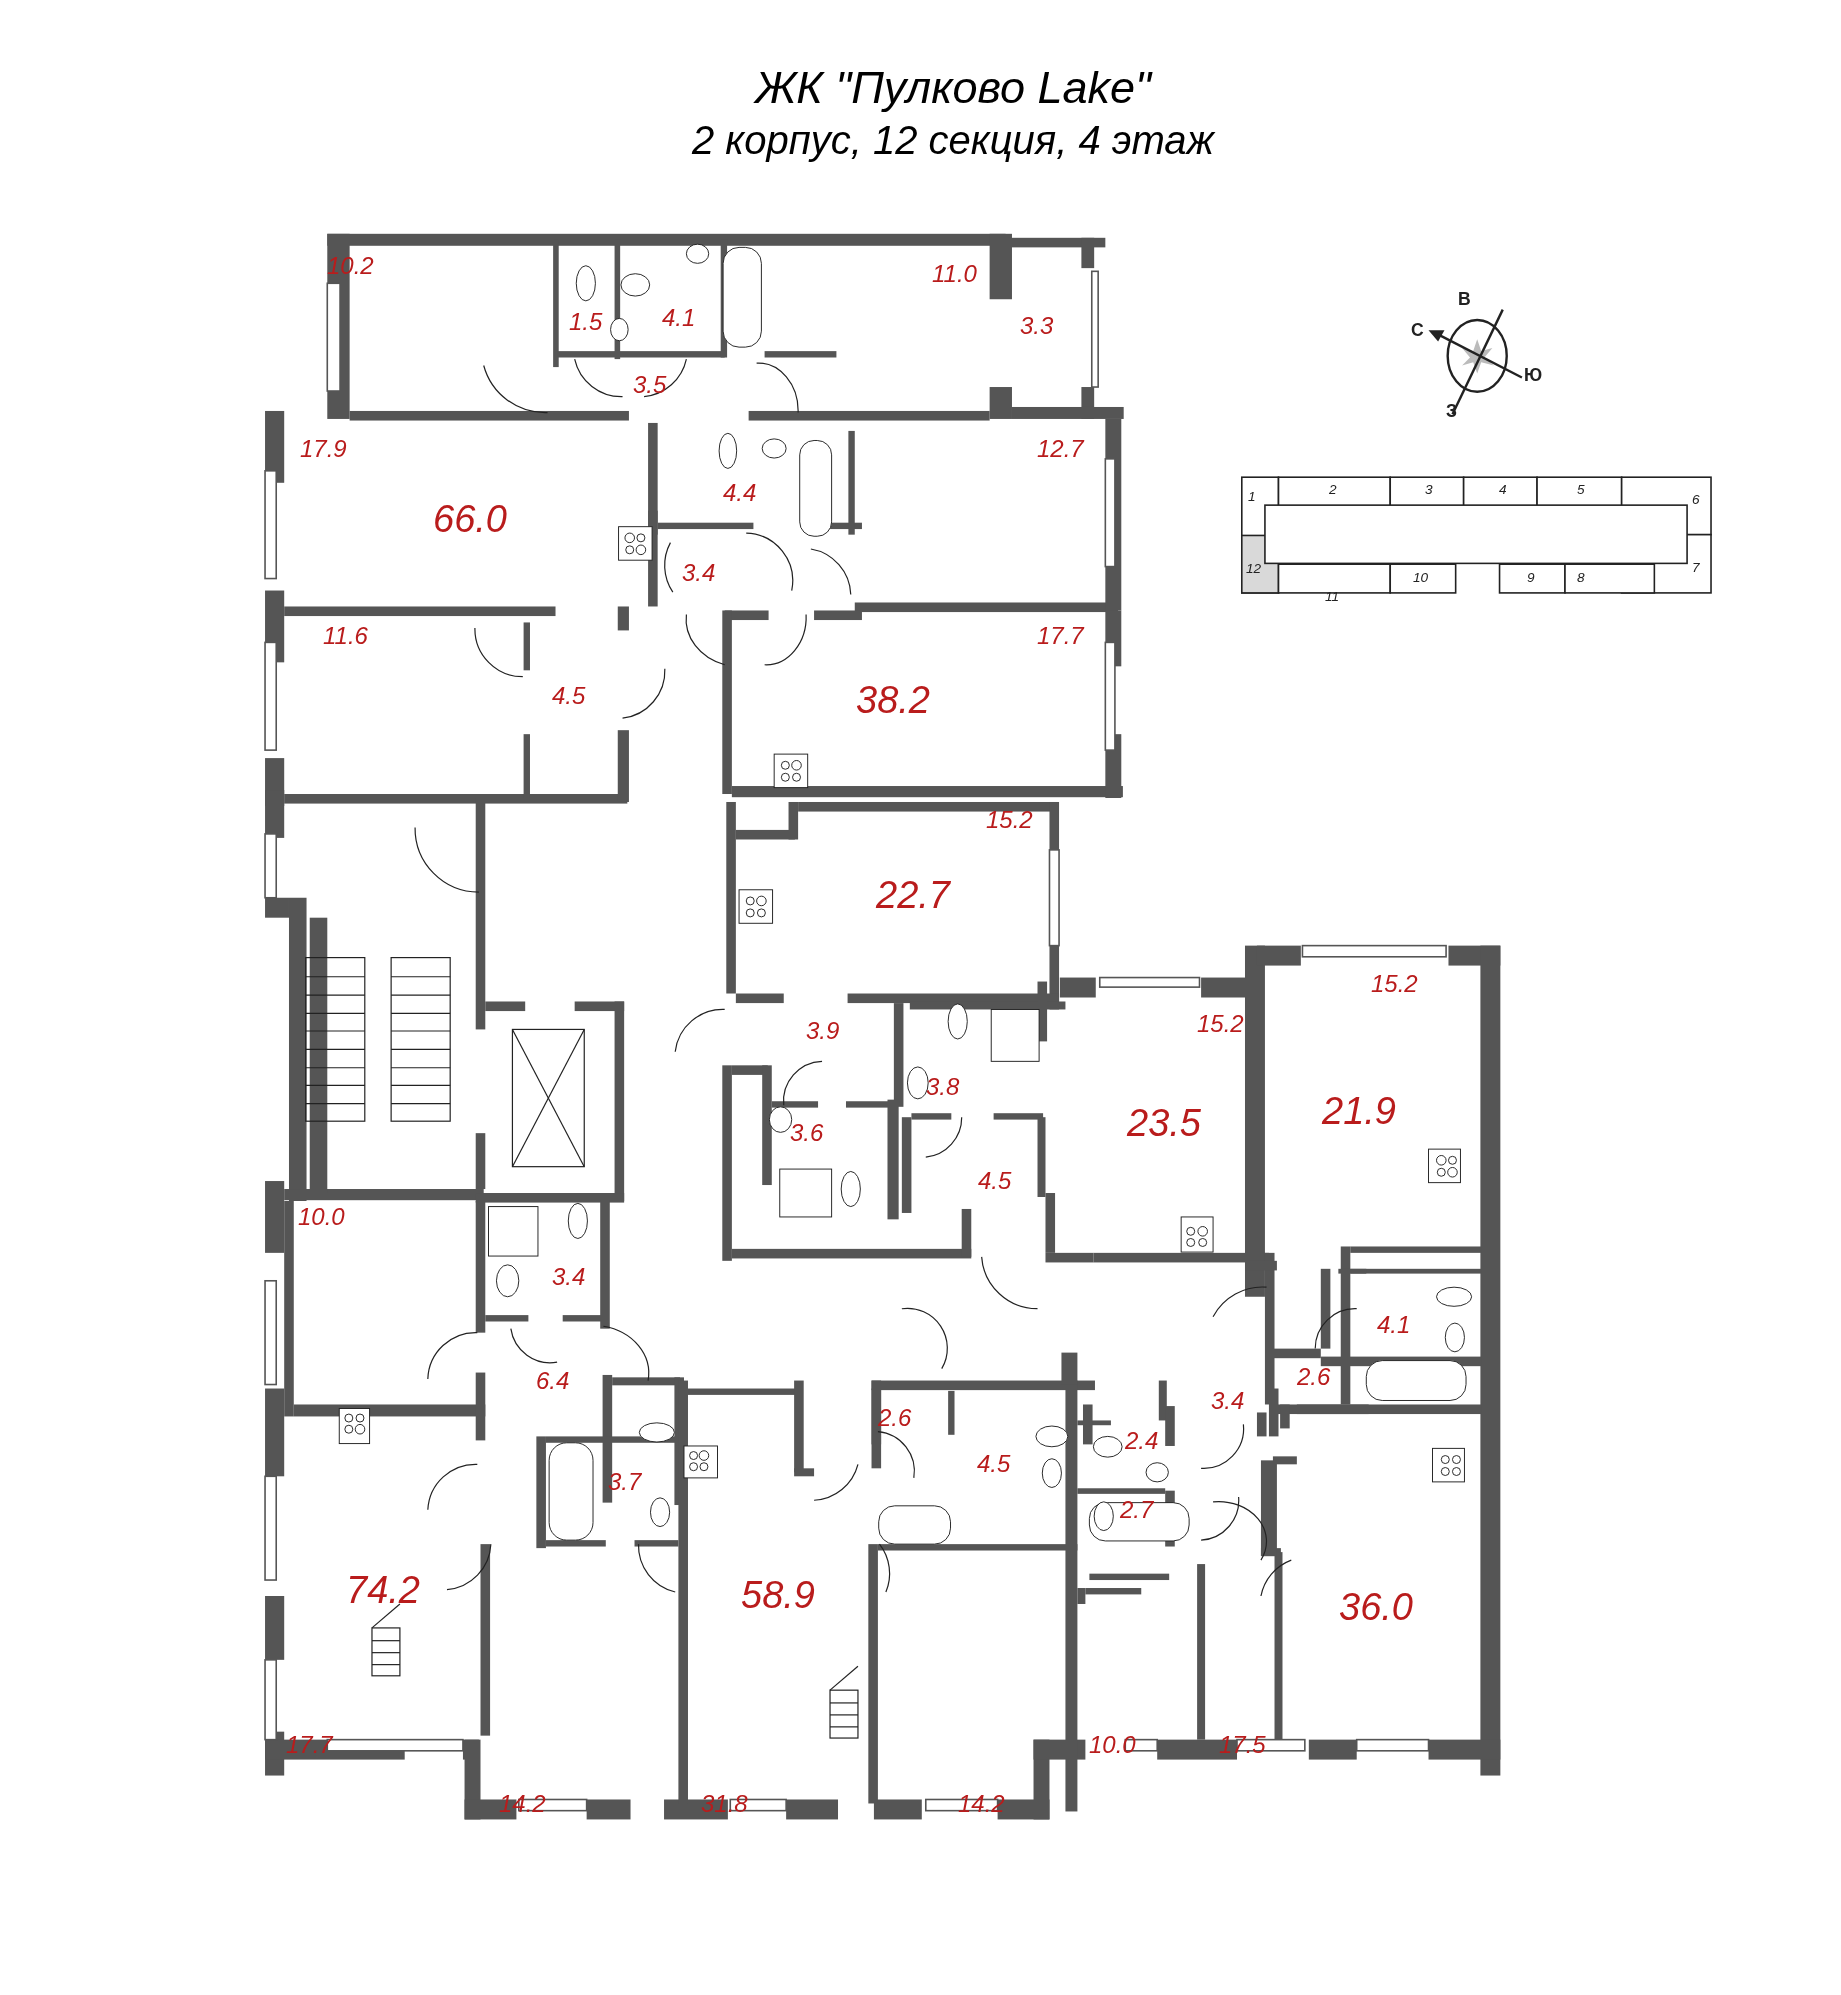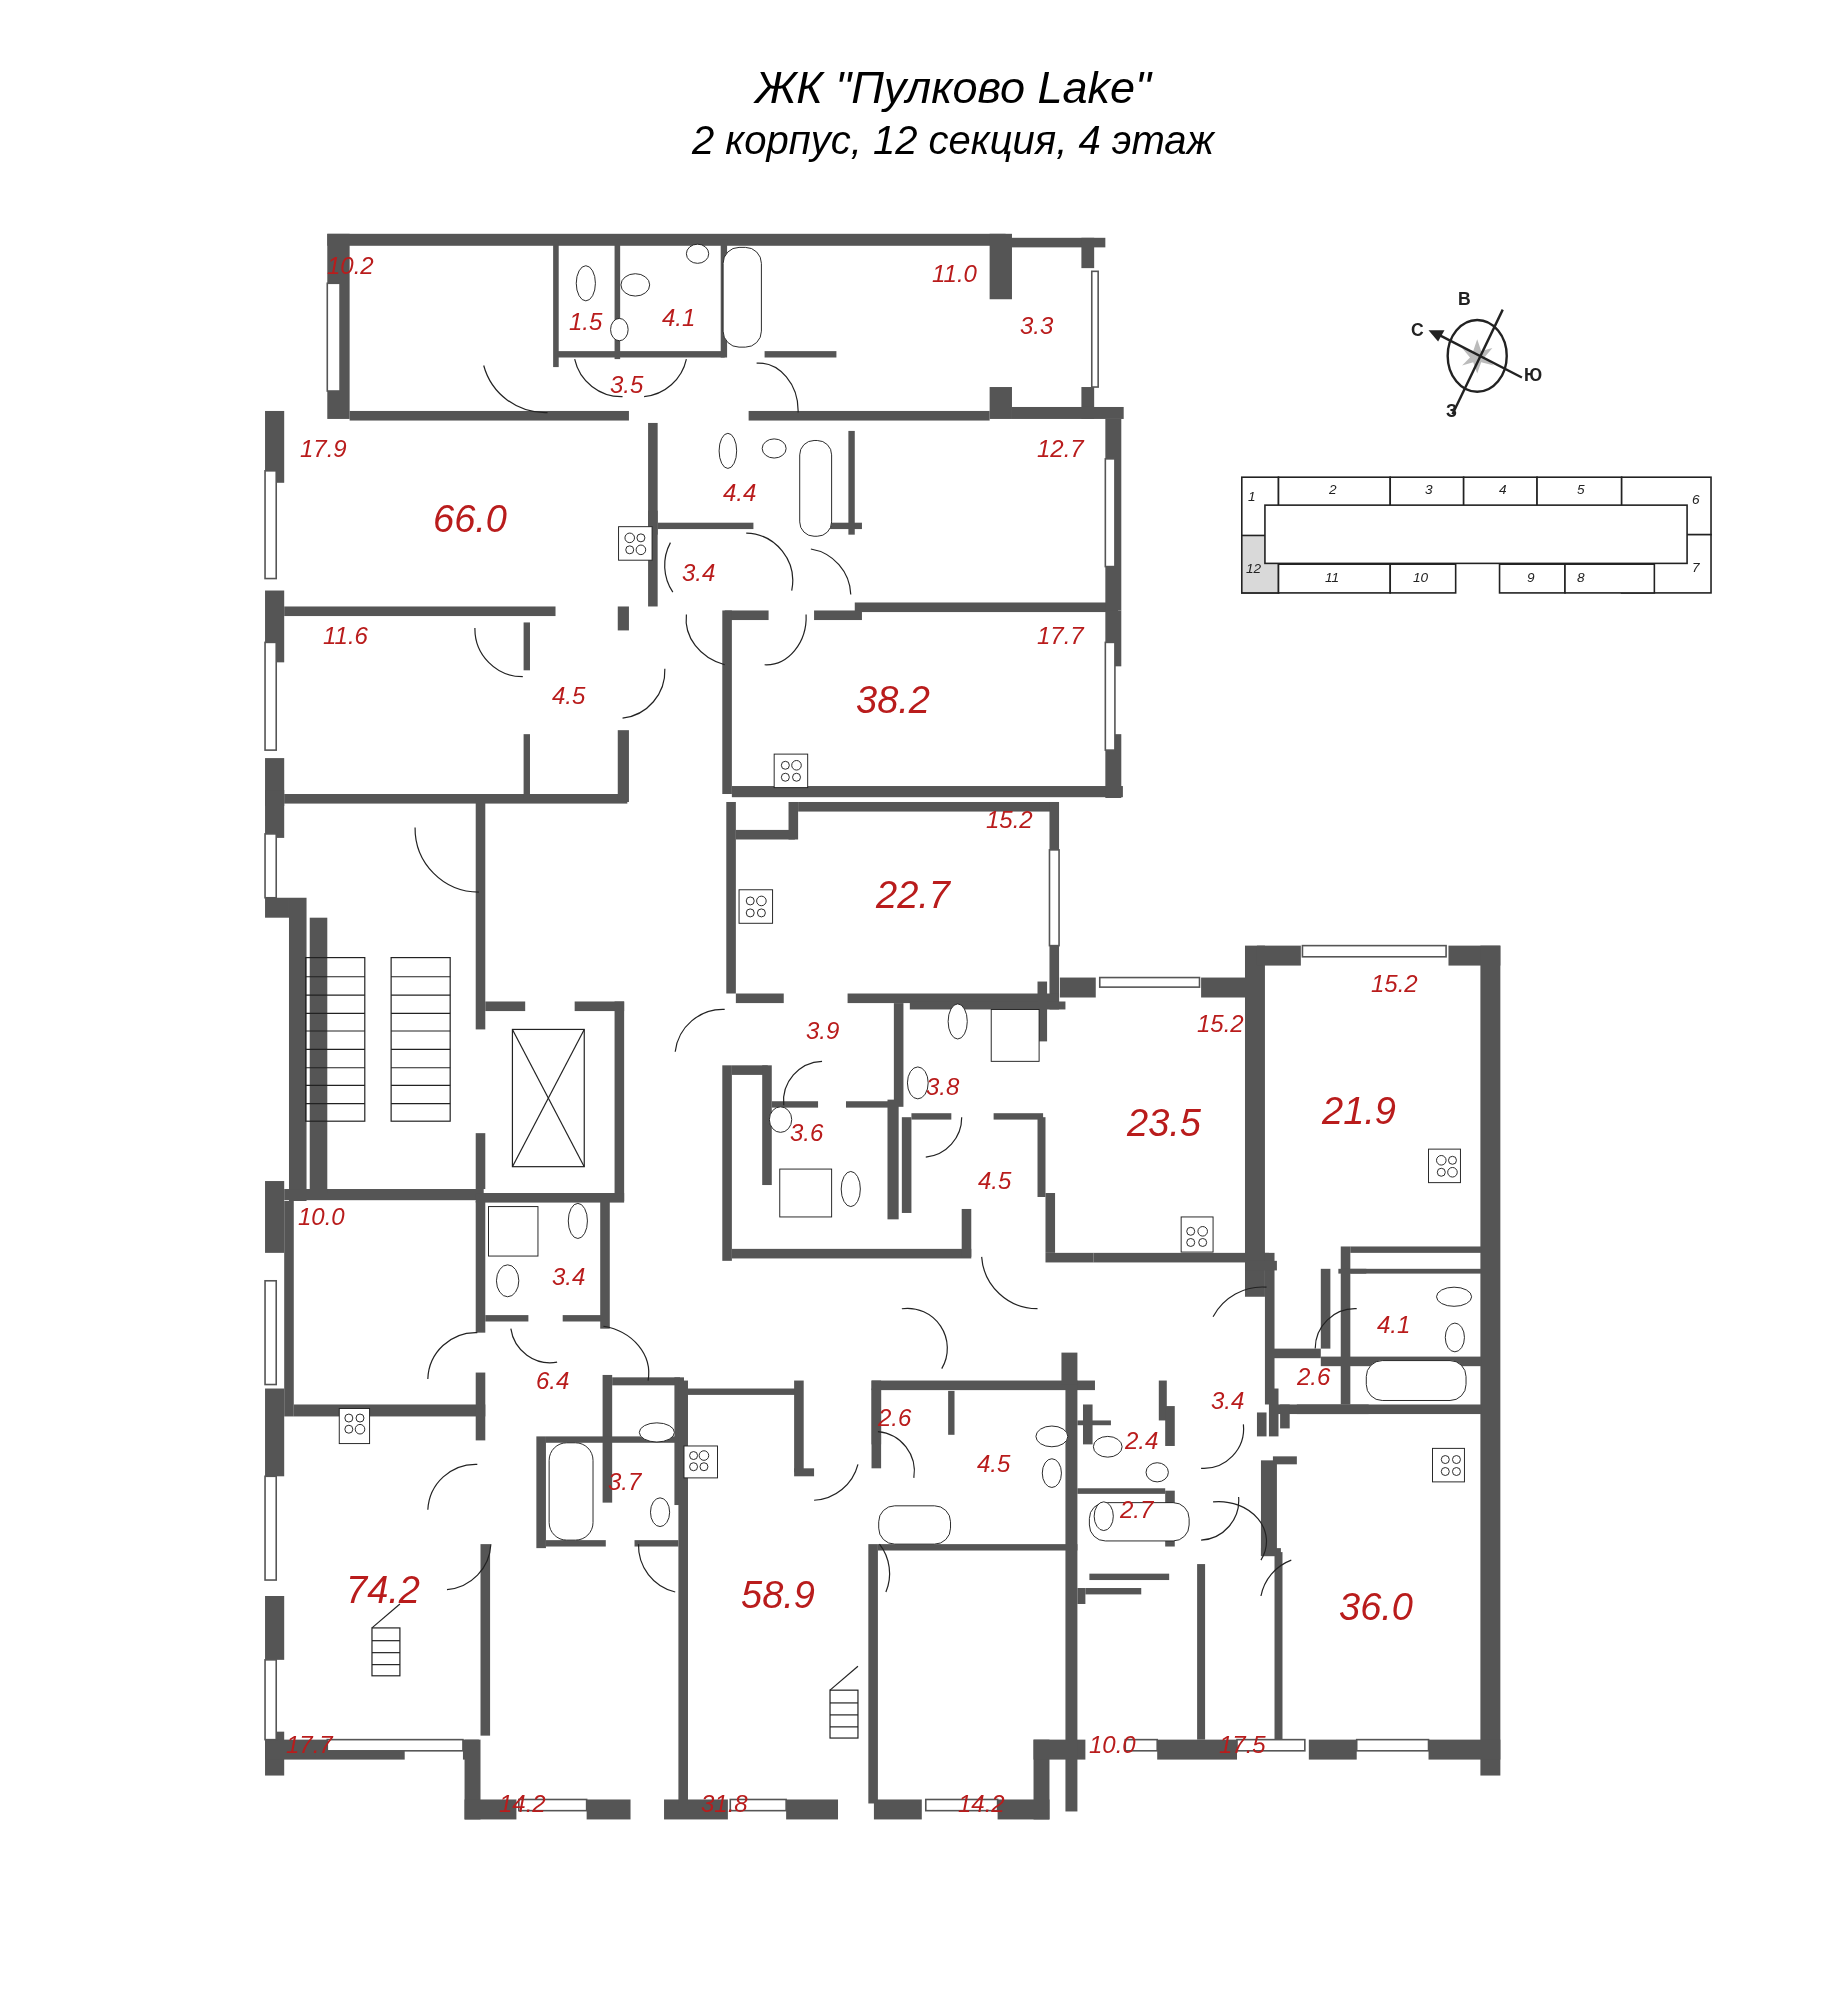--- a/index.html
+++ b/index.html
@@ -414,27 +414,27 @@
 <div class="key-lbl" style="left:1248px;top:490px;">1</div>
 <div class="key-lbl" style="left:1329px;top:483px;">2</div>
 <div class="key-lbl" style="left:1425px;top:483px;">3</div>
 <div class="key-lbl" style="left:1499px;top:483px;">4</div>
 <div class="key-lbl" style="left:1577px;top:483px;">5</div>
 <div class="key-lbl" style="left:1692px;top:493px;">6</div>
 <div class="key-lbl" style="left:1692px;top:561px;">7</div>
 <div class="key-lbl" style="left:1577px;top:571px;">8</div>
 <div class="key-lbl" style="left:1527px;top:571px;">9</div>
 <div class="key-lbl" style="left:1413px;top:571px;">10</div>
-<div class="key-lbl" style="left:1325px;top:571px;text-align:right;">11</div>
+<div class="key-lbl" style="left:1325px;top:590px;text-align:right;">11</div>
 <div class="key-lbl" style="left:1246px;top:562px;">12</div>
 
 <div class="lbl s" style="left:327px;top:254px;">10.2</div>
 <div class="lbl s" style="left:569px;top:310px;">1.5</div>
 <div class="lbl s" style="left:662px;top:306px;">4.1</div>
-<div class="lbl s" style="left:610px;top:373px;">3.5</div>
+<div class="lbl s" style="left:633px;top:373px;">3.5</div>
 <div class="lbl s" style="left:932px;top:250px;margin-top:12px;">11.0</div>
 <div class="lbl s" style="left:1020px;top:314px;">3.3</div>
 <div class="lbl s" style="left:300px;top:437px;">17.9</div>
 <div class="lbl b" style="left:433px;top:500px;">66.0</div>
 <div class="lbl s" style="left:723px;top:481px;">4.4</div>
 <div class="lbl s" style="left:1037px;top:437px;">12.7</div>
 <div class="lbl s" style="left:682px;top:561px;">3.4</div>
 <div class="lbl s" style="left:300px;top:624px;margin-left:23px;">11.6</div>
 <div class="lbl s" style="left:552px;top:684px;">4.5</div>
 <div class="lbl s" style="left:1037px;top:624px;">17.7</div>

